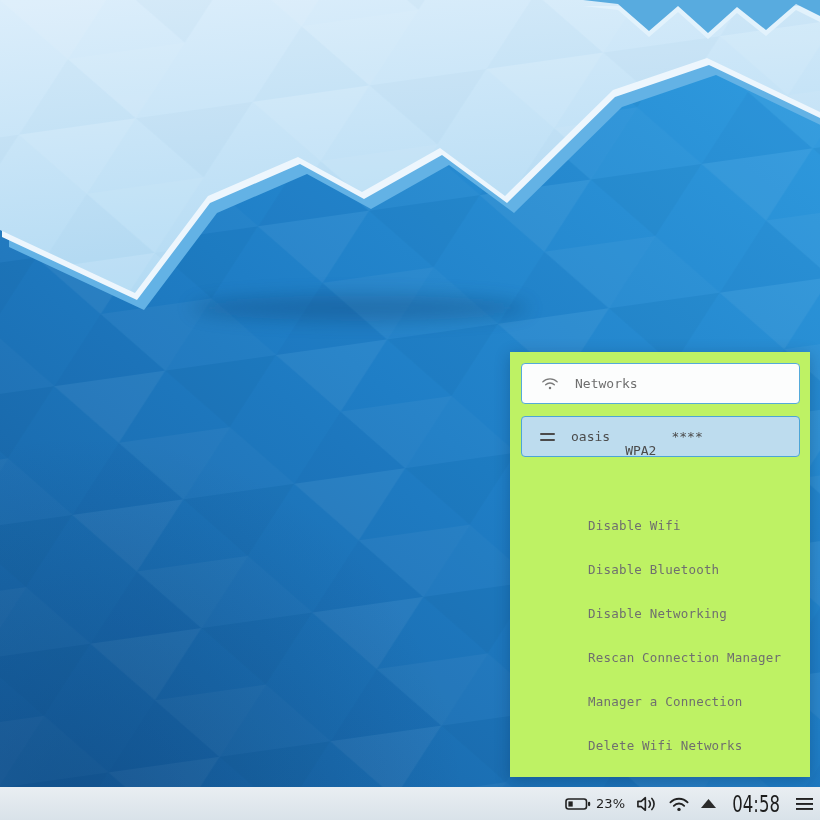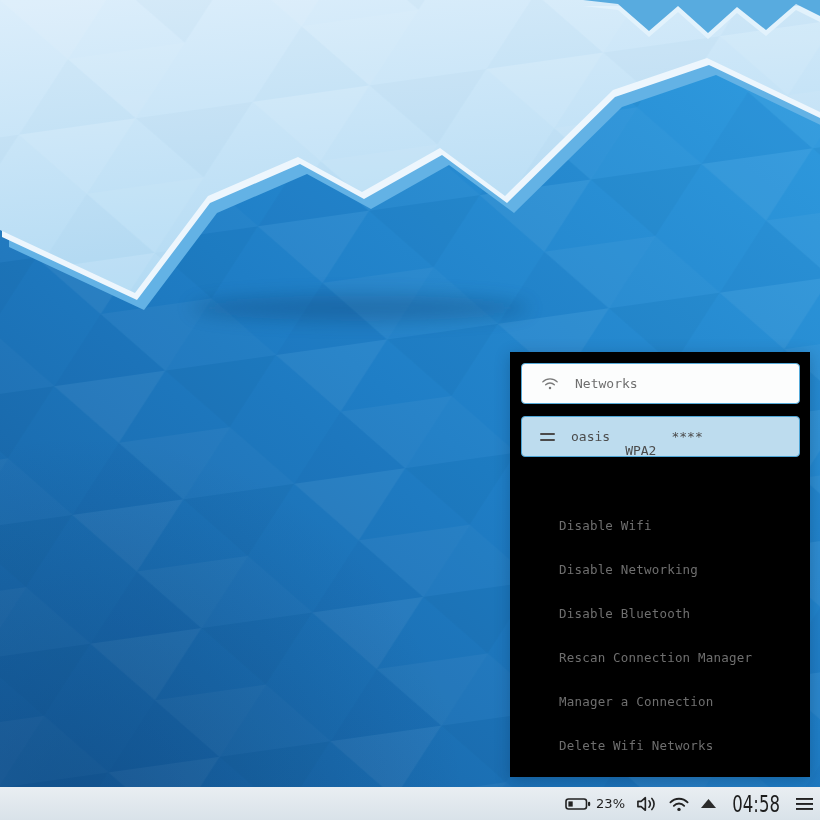--- a/index.html
+++ b/index.html
@@ -3,35 +3,35 @@
 <meta charset="utf-8">
 <style>
   html,body{margin:0;padding:0;}
   body{width:820px;height:820px;overflow:hidden;position:relative;
        font-family:"DejaVu Sans",sans-serif;background:#1f7ec6;}
   .screen{position:absolute;inset:0;width:820px;height:820px;}
   svg.wallpaper{position:absolute;left:0;top:0;display:block;}
 
   
   .popup{position:absolute;left:510px;top:352px;width:300px;height:425px;
-         background:#000000;box-shadow:0 3px 14px rgba(5,35,70,.28);
+         background:#bef264;box-shadow:0 3px 14px rgba(5,35,70,.28);
          font-family:"DejaVu Sans Mono",monospace;}
   .netbox{box-sizing:border-box;margin-left:11px;margin-right:10px;height:41px;
           border-radius:4px;display:flex;align-items:center;font-size:13px;}
   .netbox.header{margin-top:11px;background:#fcfdfd;border:1px solid #55aad9;
                  color:#6e6e6e;padding-left:19px;}
   .netbox.header .hlabel{margin-left:16px;}
   .netbox.row{margin-top:12px;background:#bddcee;border:1px solid #4da5d6;
               color:#4b4b4b;padding-left:18px;cursor:pointer;text-align:center;}
   .sigicon{display:flex;flex-direction:column;gap:4px;width:15px;}
   .sigicon i{display:block;height:2px;background:#4b4b4b;border-radius:1px;}
   .row .ssid{margin-left:16px;}
   .row .sec{margin-left:15px;margin-top:28px;}
   .row .mask{margin-left:15px;}
-  .menu{margin-top:46px;}
+  .menu{margin-top:46px;padding-left:29px;}
   .menu-item{height:44px;display:flex;align-items:center;padding-left:49px;
              color:#6f6f6f;font-size:12.5px;letter-spacing:.2px;cursor:pointer;}
 
   
   .statusbar{position:absolute;left:0;top:787px;width:820px;height:33px;
              background:linear-gradient(180deg,#e9eef2,#d9e2e9);
              display:flex;align-items:center;justify-content:flex-end;}
   .tray{display:flex;align-items:center;gap:11px;padding-right:7px;}
   .batt{display:flex;align-items:center;gap:5px;cursor:pointer;}
   .pct{font-size:13px;color:#1f1f1f;text-align:center;}
@@ -113,22 +113,22 @@
           <i></i>
           <i></i>
         </span>
       <span class="ssid">oasis</span>
       <span class="sec">WPA2</span>
       <span class="mask">****</span>
     </div>
 
     <div class="menu">
       <div class="menu-item">Disable Wifi</div>
+      <div class="menu-item">Disable Bluetooth</div>
       <div class="menu-item">Disable Networking</div>
-      <div class="menu-item">Disable Bluetooth</div>
       <div class="menu-item">Rescan Connection Manager</div>
       <div class="menu-item">Manager a Connection</div>
       <div class="menu-item">Delete Wifi Networks</div>
     </div>
   </div>
 
   <div class="statusbar">
     <div class="tray">
 
       <span class="batt">

